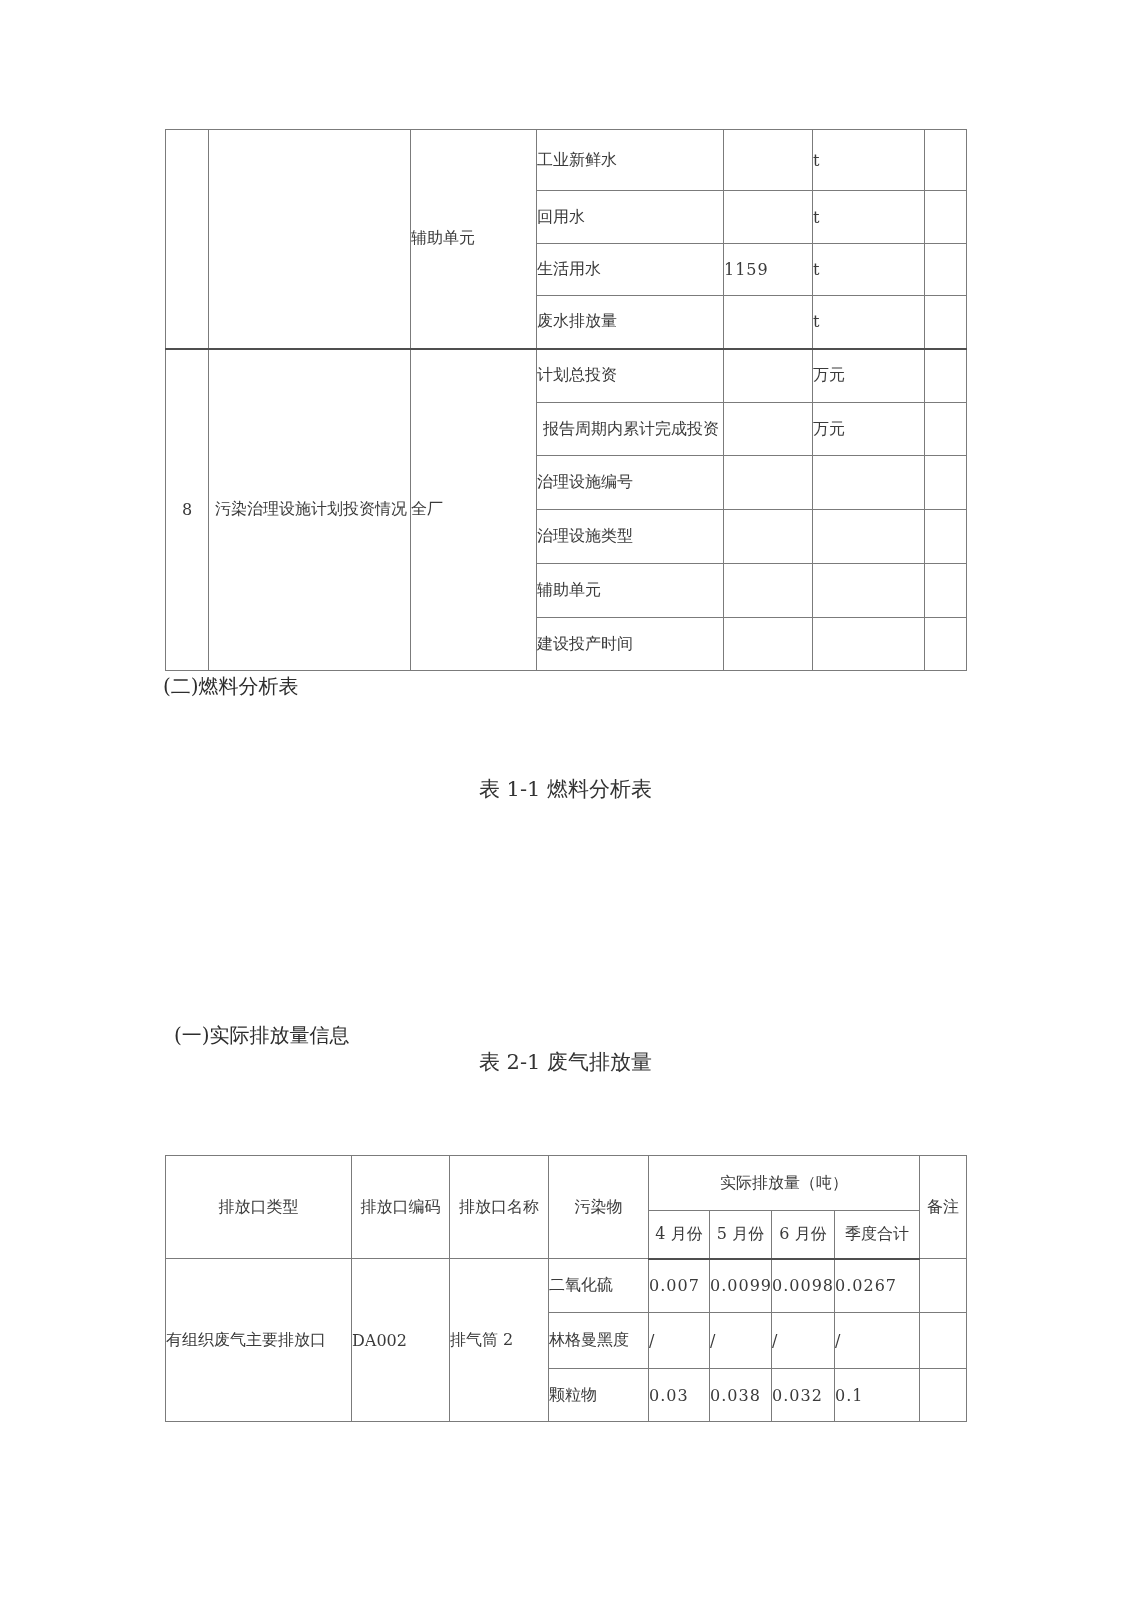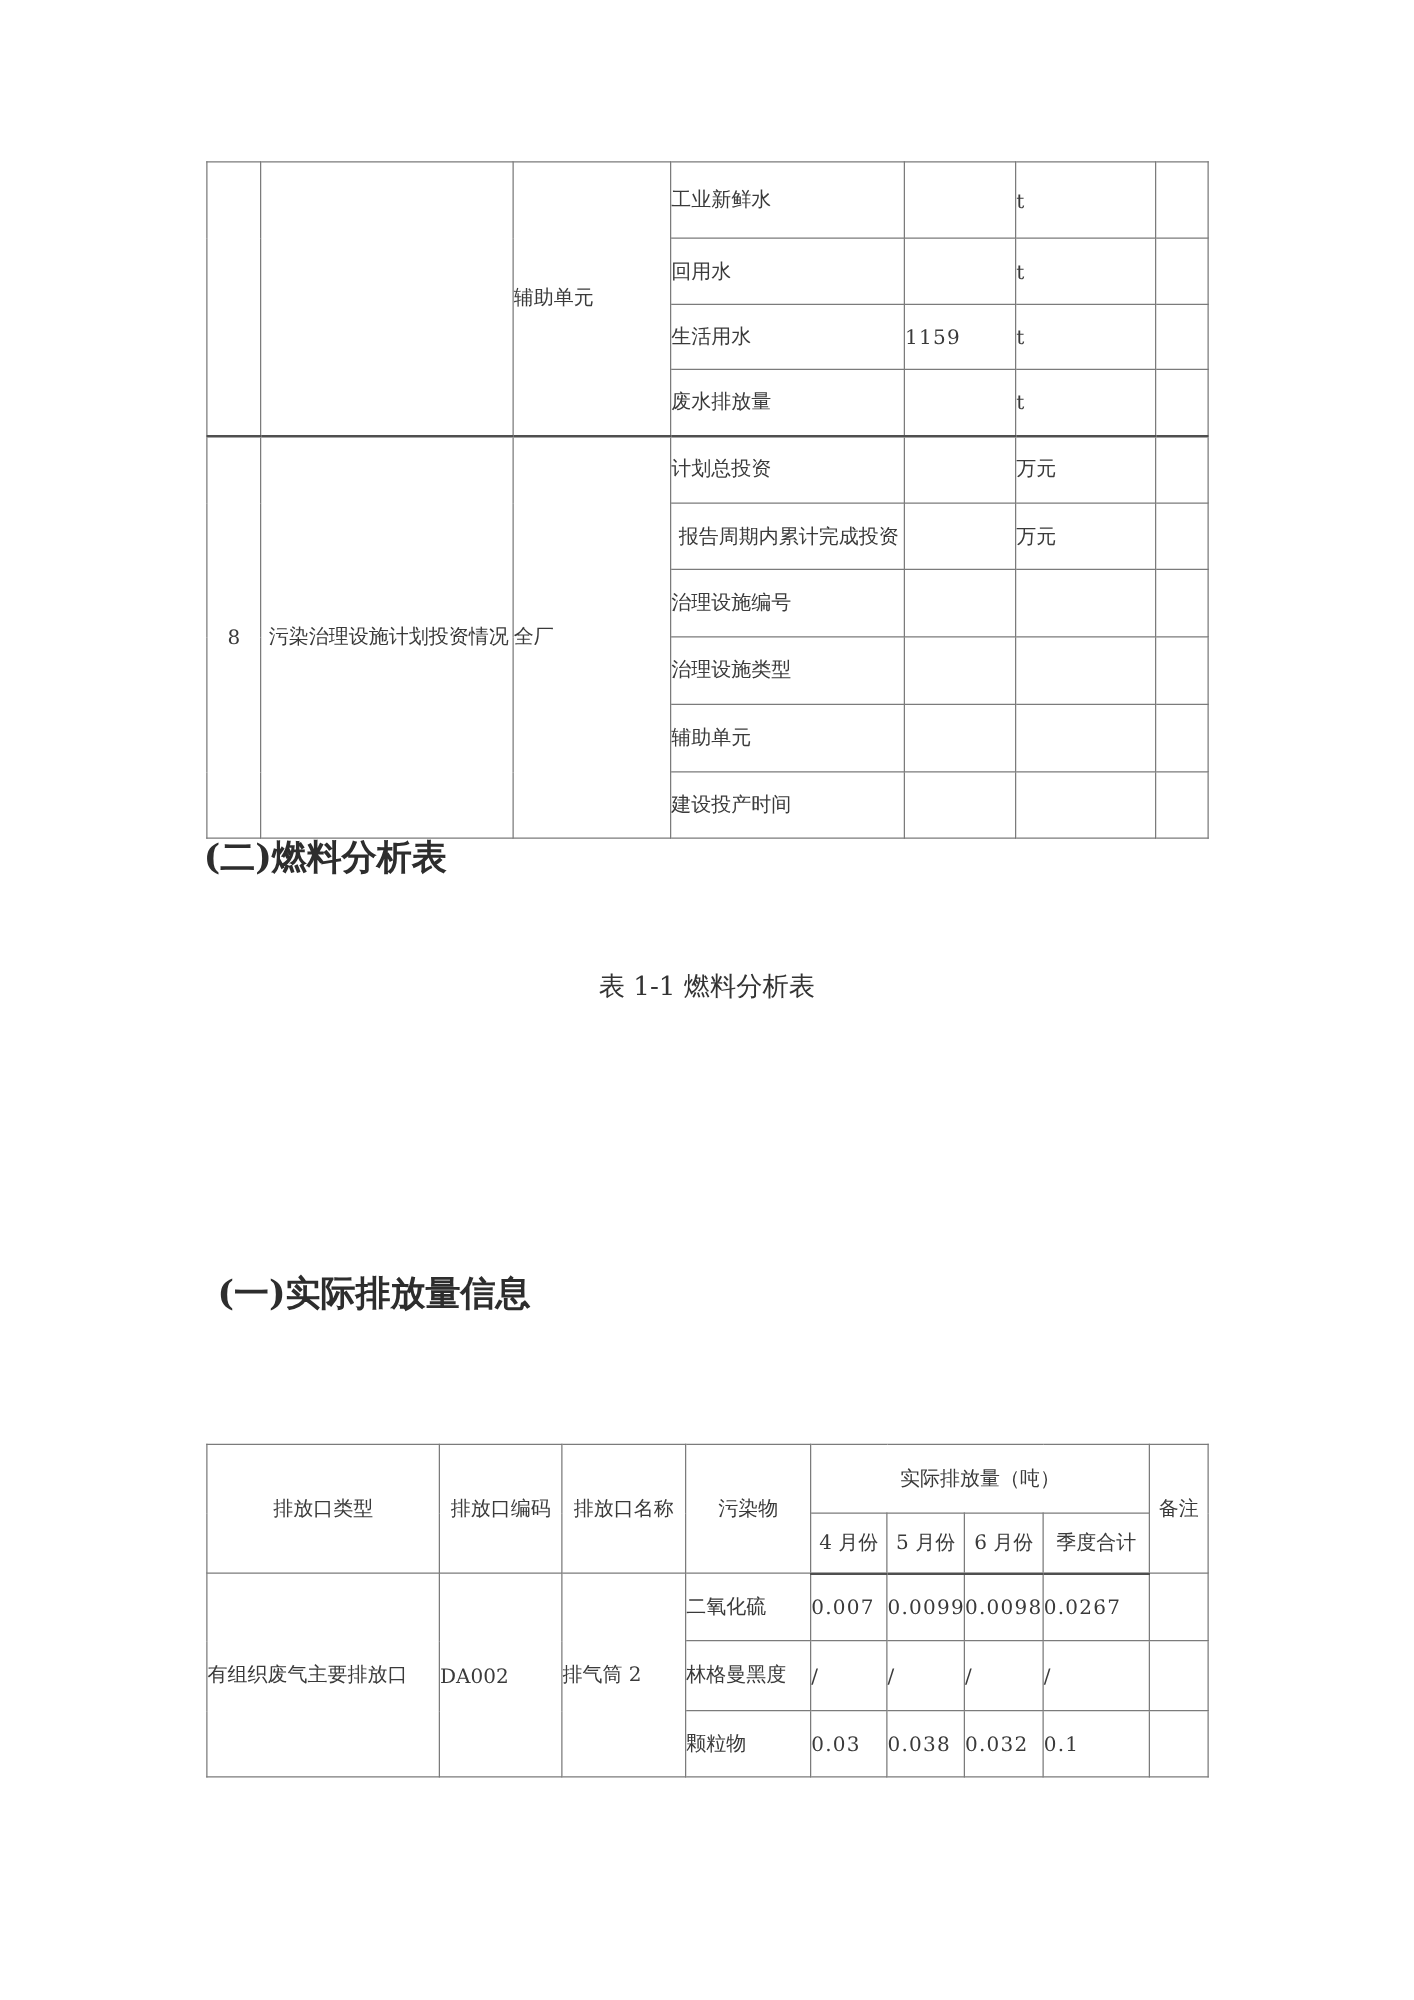--- a/index.html
+++ b/index.html
@@ -37,21 +37,21 @@
   .h55{height:55px}.h48{height:48px}.h56{height:56px}
   
   tr.sec-divider > td{border-top:2px solid #4f4f4f;}
   
   tr.months > th{border-bottom:2px solid #4f4f4f;}
   #tableA{top:129px;}
   #tableB{top:836px;}
   #tableC{top:1155px;}
   .h-sub{
     position:absolute;left:163px;
-    font-size:28px;line-height:30px;color:#2d2d2d;font-weight:bold;
+    font-size:20px;line-height:30px;color:#2d2d2d;
   }
   .h-sub.fuel{top:671px;}
   .h-sub.emis{top:1020px;margin-left:11px;}
   .caption{
     position:absolute;left:165px;width:801px;
     text-align:center;font-size:21px;line-height:30px;color:#333333;
   }
   .caption.c1{top:774px;}
   .caption.c2{top:1047px;}
   .h-main{
@@ -144,20 +144,21 @@
         <td></td>
       </tr>
     </tbody>
   </table>
 
   <div class="h-sub fuel">(二)燃料分析表</div>
   <div class="caption c1">表 1-1 燃料分析表</div>
 
 
   <div class="h-sub emis">(一)实际排放量信息</div>
+  <div class="caption c2">表 2-1 废气排放量</div>
 
   <table id="tableC">
     <colgroup>
       <col style="width:186px">
         <col style="width:98px">
         <col style="width:99px">
       <col style="width:100px">
         <col style="width:61px">
         <col style="width:62px">
       <col style="width:63px">

